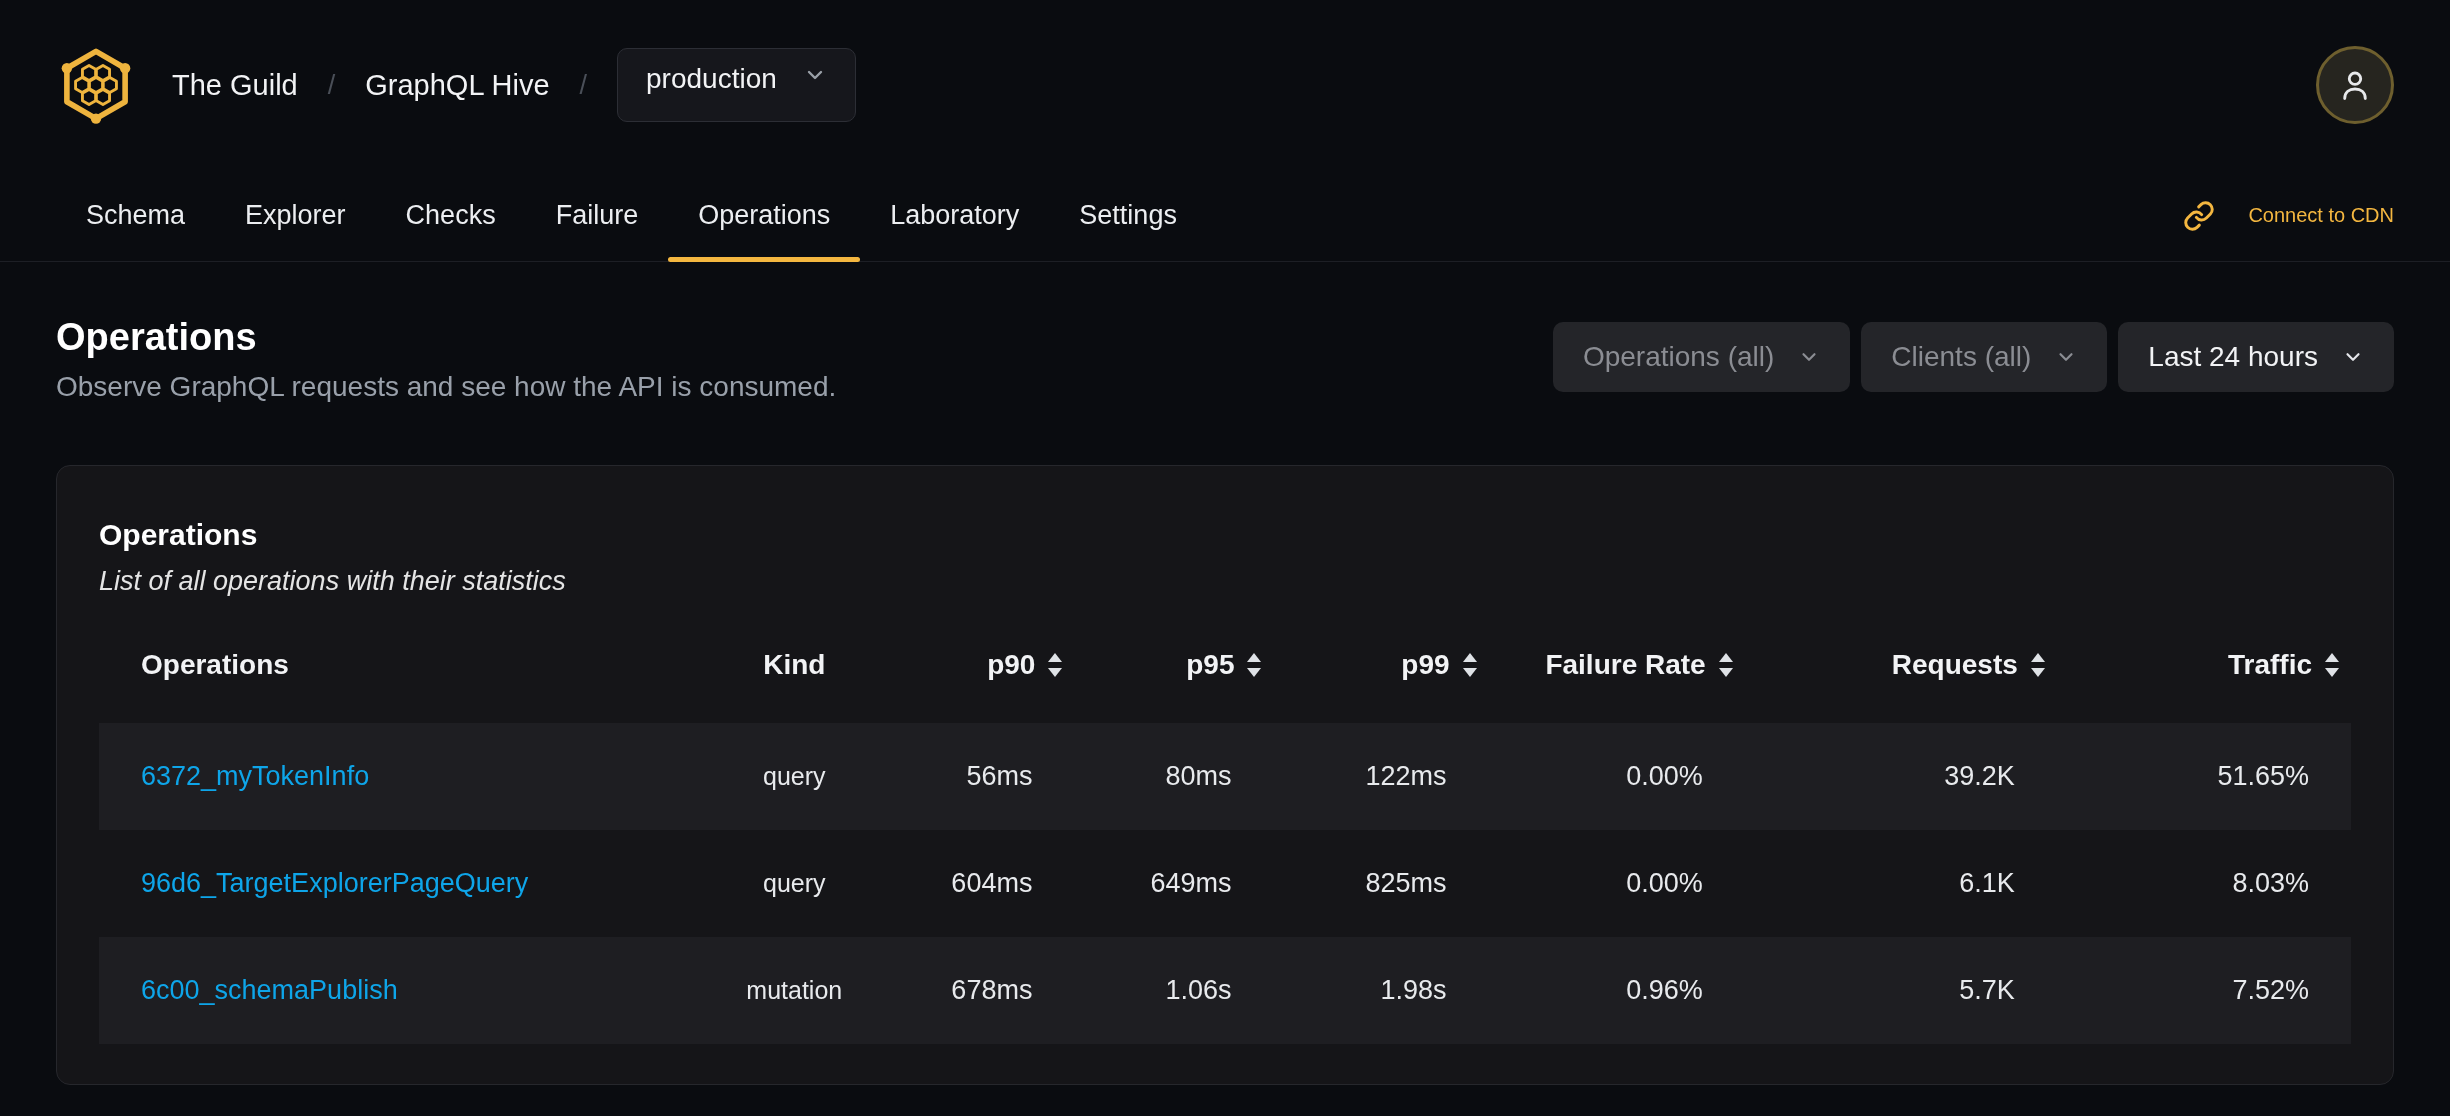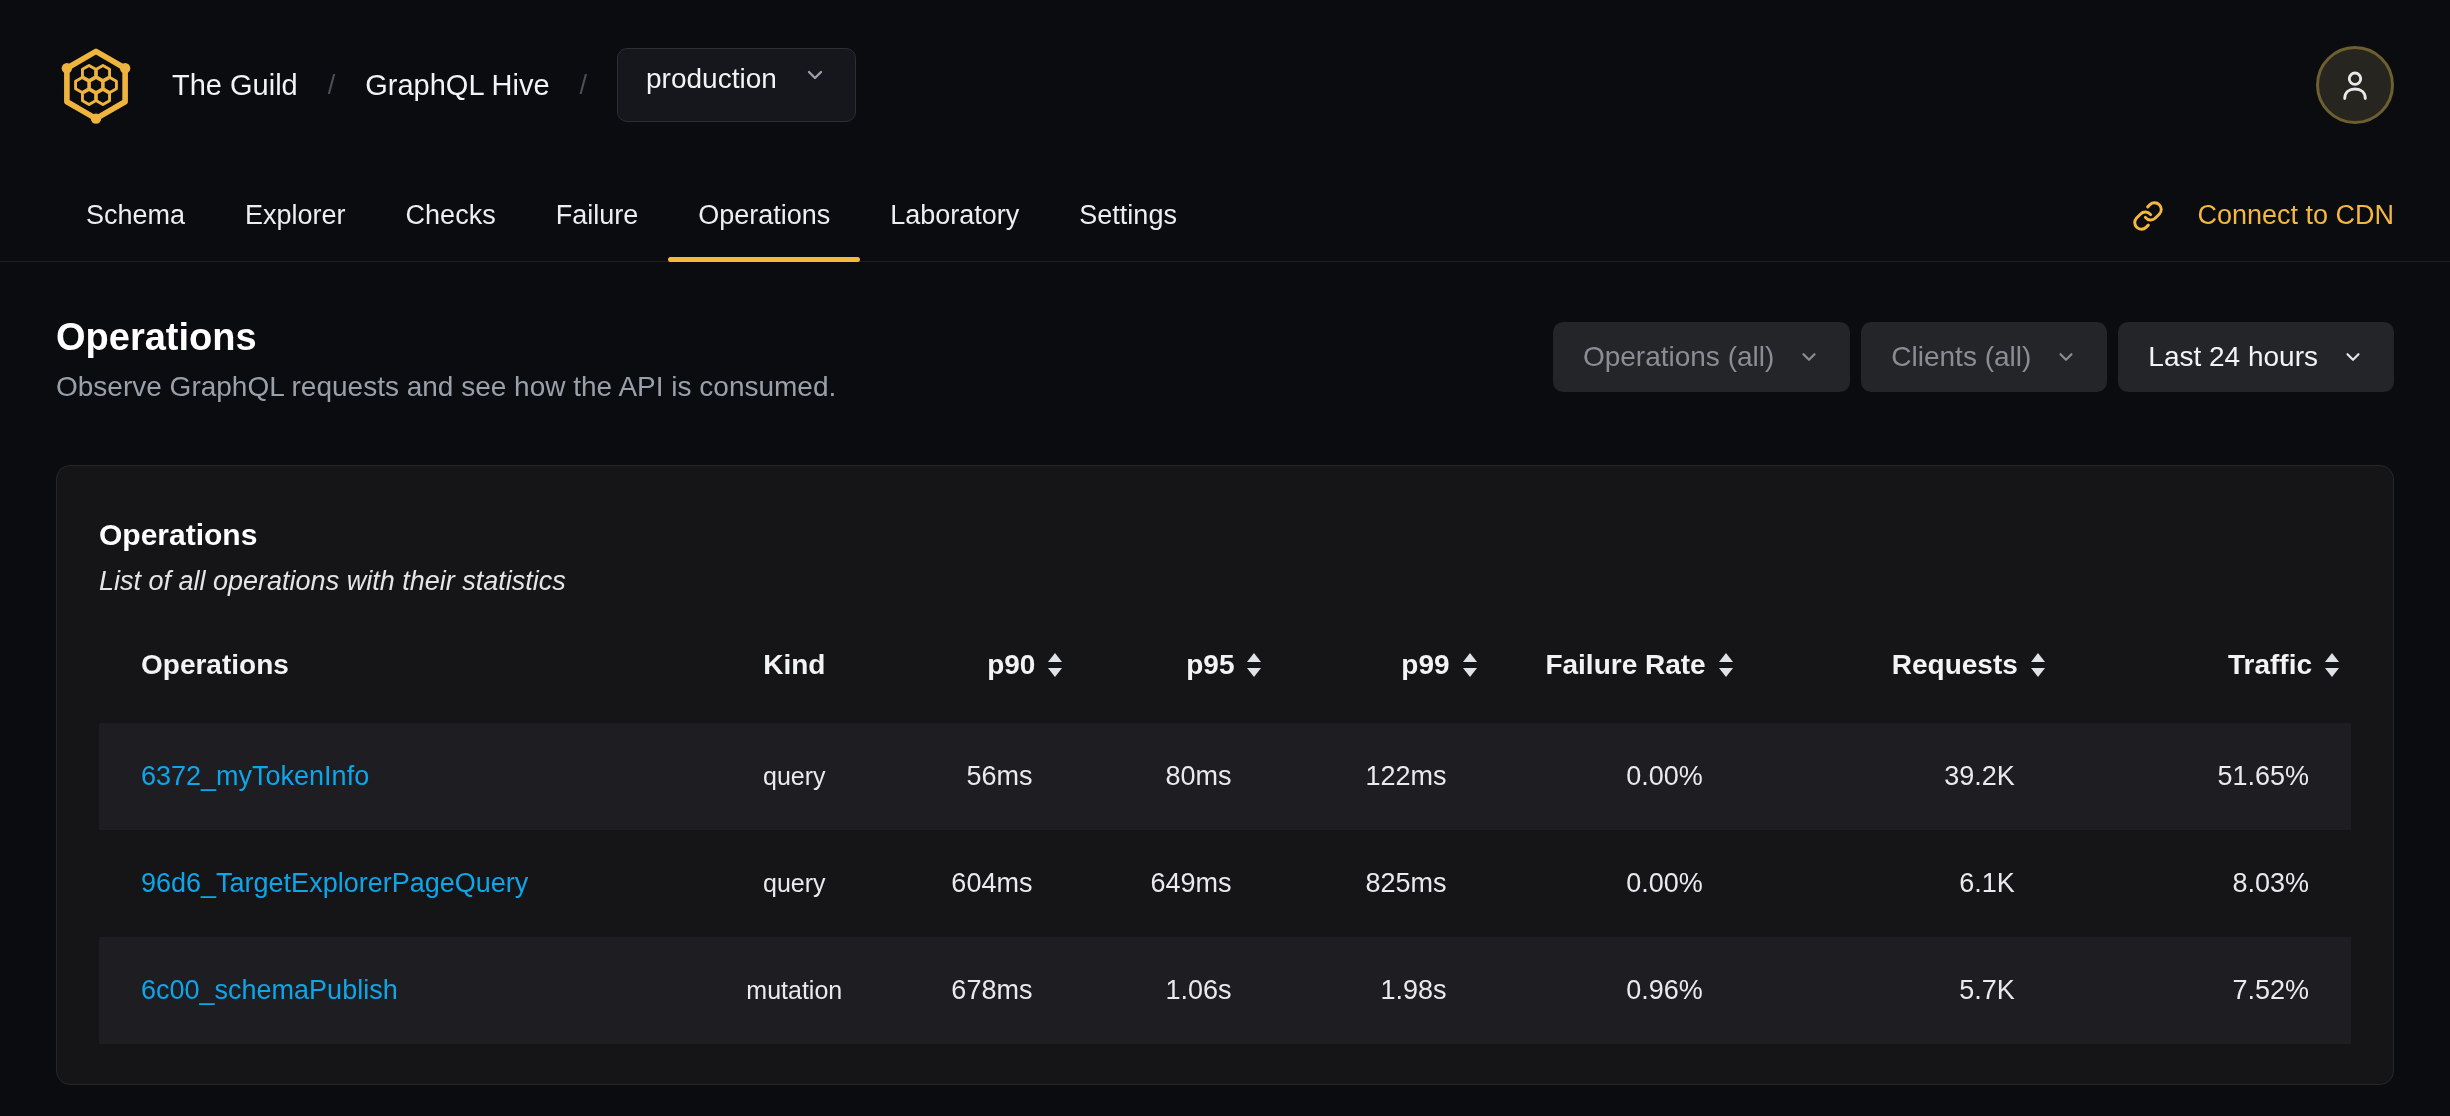--- a/index.html
+++ b/index.html
@@ -29,21 +29,21 @@
     width:78px; height:78px; border-radius:50%; border:3px solid #6e5f2e;
     background:#26251f; display:flex; align-items:center; justify-content:center;
   }
   .avatar svg { width:38px; height:38px; stroke:#e8e9eb; fill:none; stroke-width:1.8; stroke-linecap:round; }
 
   
   .navrow { display:flex; justify-content:space-between; border-bottom:1px solid #1d1f25; padding:0 56px; height:92px; }
   .tabs { display:flex; }
   .tab { position:relative; display:flex; align-items:center; padding:0 30px; font-size:27px; color:#eceef1; }
   .tab.active::after { content:''; position:absolute; left:0; right:0; bottom:-1px; height:5px; background:#f4b740; border-radius:3px; }
-  .cdn { display:flex; align-items:center; align-self:center; gap:33px; color:#f4b740; font-size:27px; }
+  .cdn { display:flex; align-items:center; align-self:center; gap:33px; color:#f4b740; font-size:20px; }
   .cdn svg { width:32px; height:32px; stroke:#f4b740; fill:none; stroke-width:2.2; stroke-linecap:round; stroke-linejoin:round; }
 
   
   .page-head { display:flex; justify-content:space-between; align-items:flex-start; padding:54px 56px 0; }
   h1 { font-size:38px; font-weight:700; color:#fff; }
   .page-sub { font-size:28px; color:#99a0aa; margin-top:12px; }
   .filters { display:flex; gap:11px; margin-top:6px; }
   .filter-btn {
     display:flex; align-items:center; gap:24px; height:70px; padding:0 30px;
     background:#242529; border:none; border-radius:10px; font-size:28px; color:#8b8d93;

